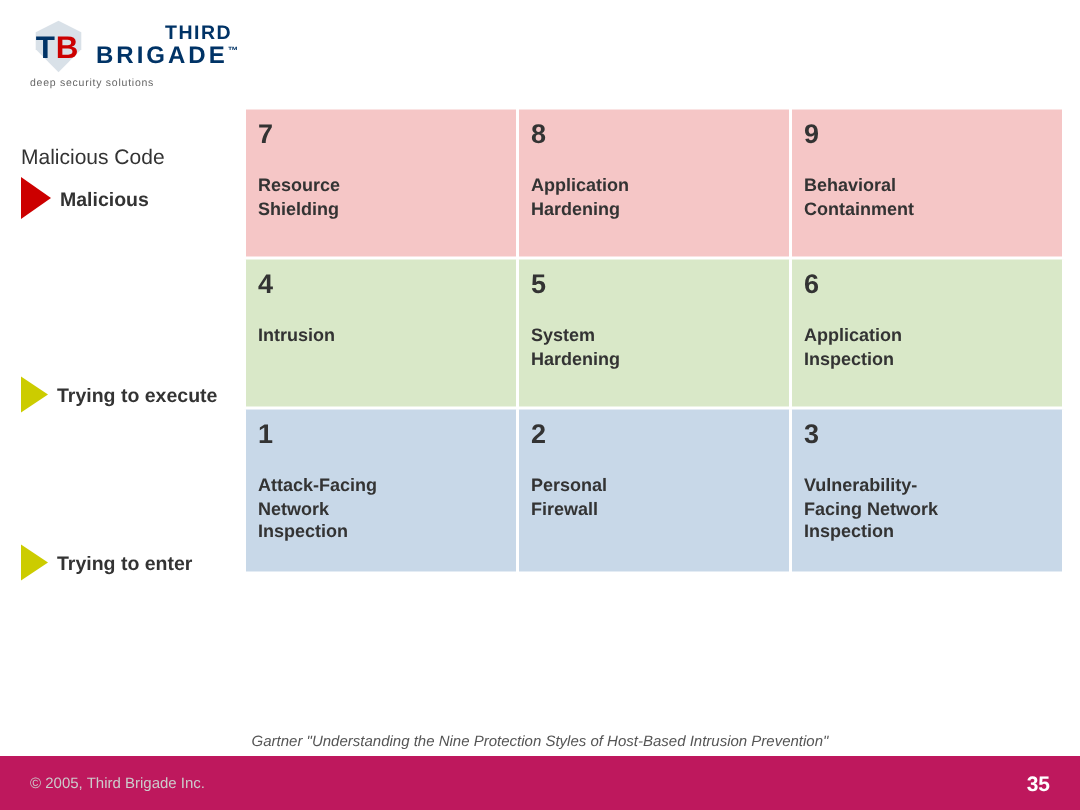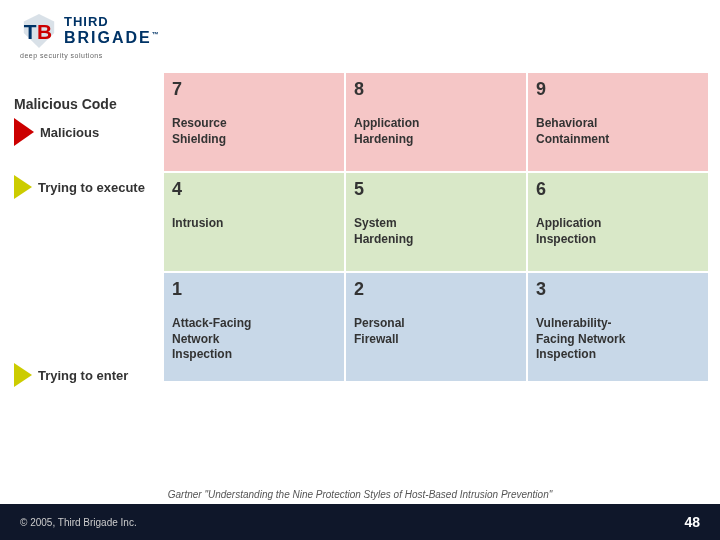--- a/index.html
+++ b/index.html
@@ -37,20 +37,21 @@
     .logo-text {
       display: flex;
       flex-direction: column;
       line-height: 1.1;
     }
     .logo-third {
       font-size: 13px;
       font-weight: bold;
       color: #003366;
       letter-spacing: 1px;
+      margin-left: 46px;
     }
     .logo-brigade {
       font-size: 16px;
       font-weight: bold;
       color: #003366;
       letter-spacing: 2px;
     }
     .logo-tm {
       font-size: 7px;
       vertical-align: super;
@@ -142,21 +143,21 @@
       width: 33.33%;
     }
 
     
     .footer {
       position: absolute;
       bottom: 0;
       left: 0;
       right: 0;
       height: 36px;
-      background: #0f172a;
+      background: #be185d;
       display: flex;
       align-items: center;
       justify-content: space-between;
       padding: 0 20px;
     }
     .footer-left {
       font-size: 10px;
       color: #ccc;
     }
     .footer-right {
@@ -192,31 +193,31 @@
     .left-section-top {
       height: 104px;
       display: flex;
       flex-direction: column;
       justify-content: center;
     }
     .left-section-mid {
       height: 104px;
       display: flex;
       flex-direction: column;
-      justify-content: flex-start;
+      justify-content: flex-end;
     }
     .left-section-bot {
       height: 112px;
       display: flex;
       flex-direction: column;
       justify-content: flex-end;
     }
     .malicious-label {
       font-size: 14px;
-      font-weight: bold;
+      font-weight: normal;
       color: #333;
       margin-bottom: 6px;
     }
     .right-col {
       flex: 1;
     }
   </style>
 </head>
 <body>
 
@@ -311,14 +312,14 @@
       </tr>
     </tbody>
       </table>
   </div>
 </div>
 
 <div class="footer-quote">Gartner "Understanding the Nine Protection Styles of Host-Based Intrusion Prevention"</div>
 
 <div class="footer">
   <span class="footer-left">© 2005, Third Brigade Inc.</span>
-  <span class="footer-right">48</span>
+  <span class="footer-right">35</span>
 </div>
 
 </body></html>

